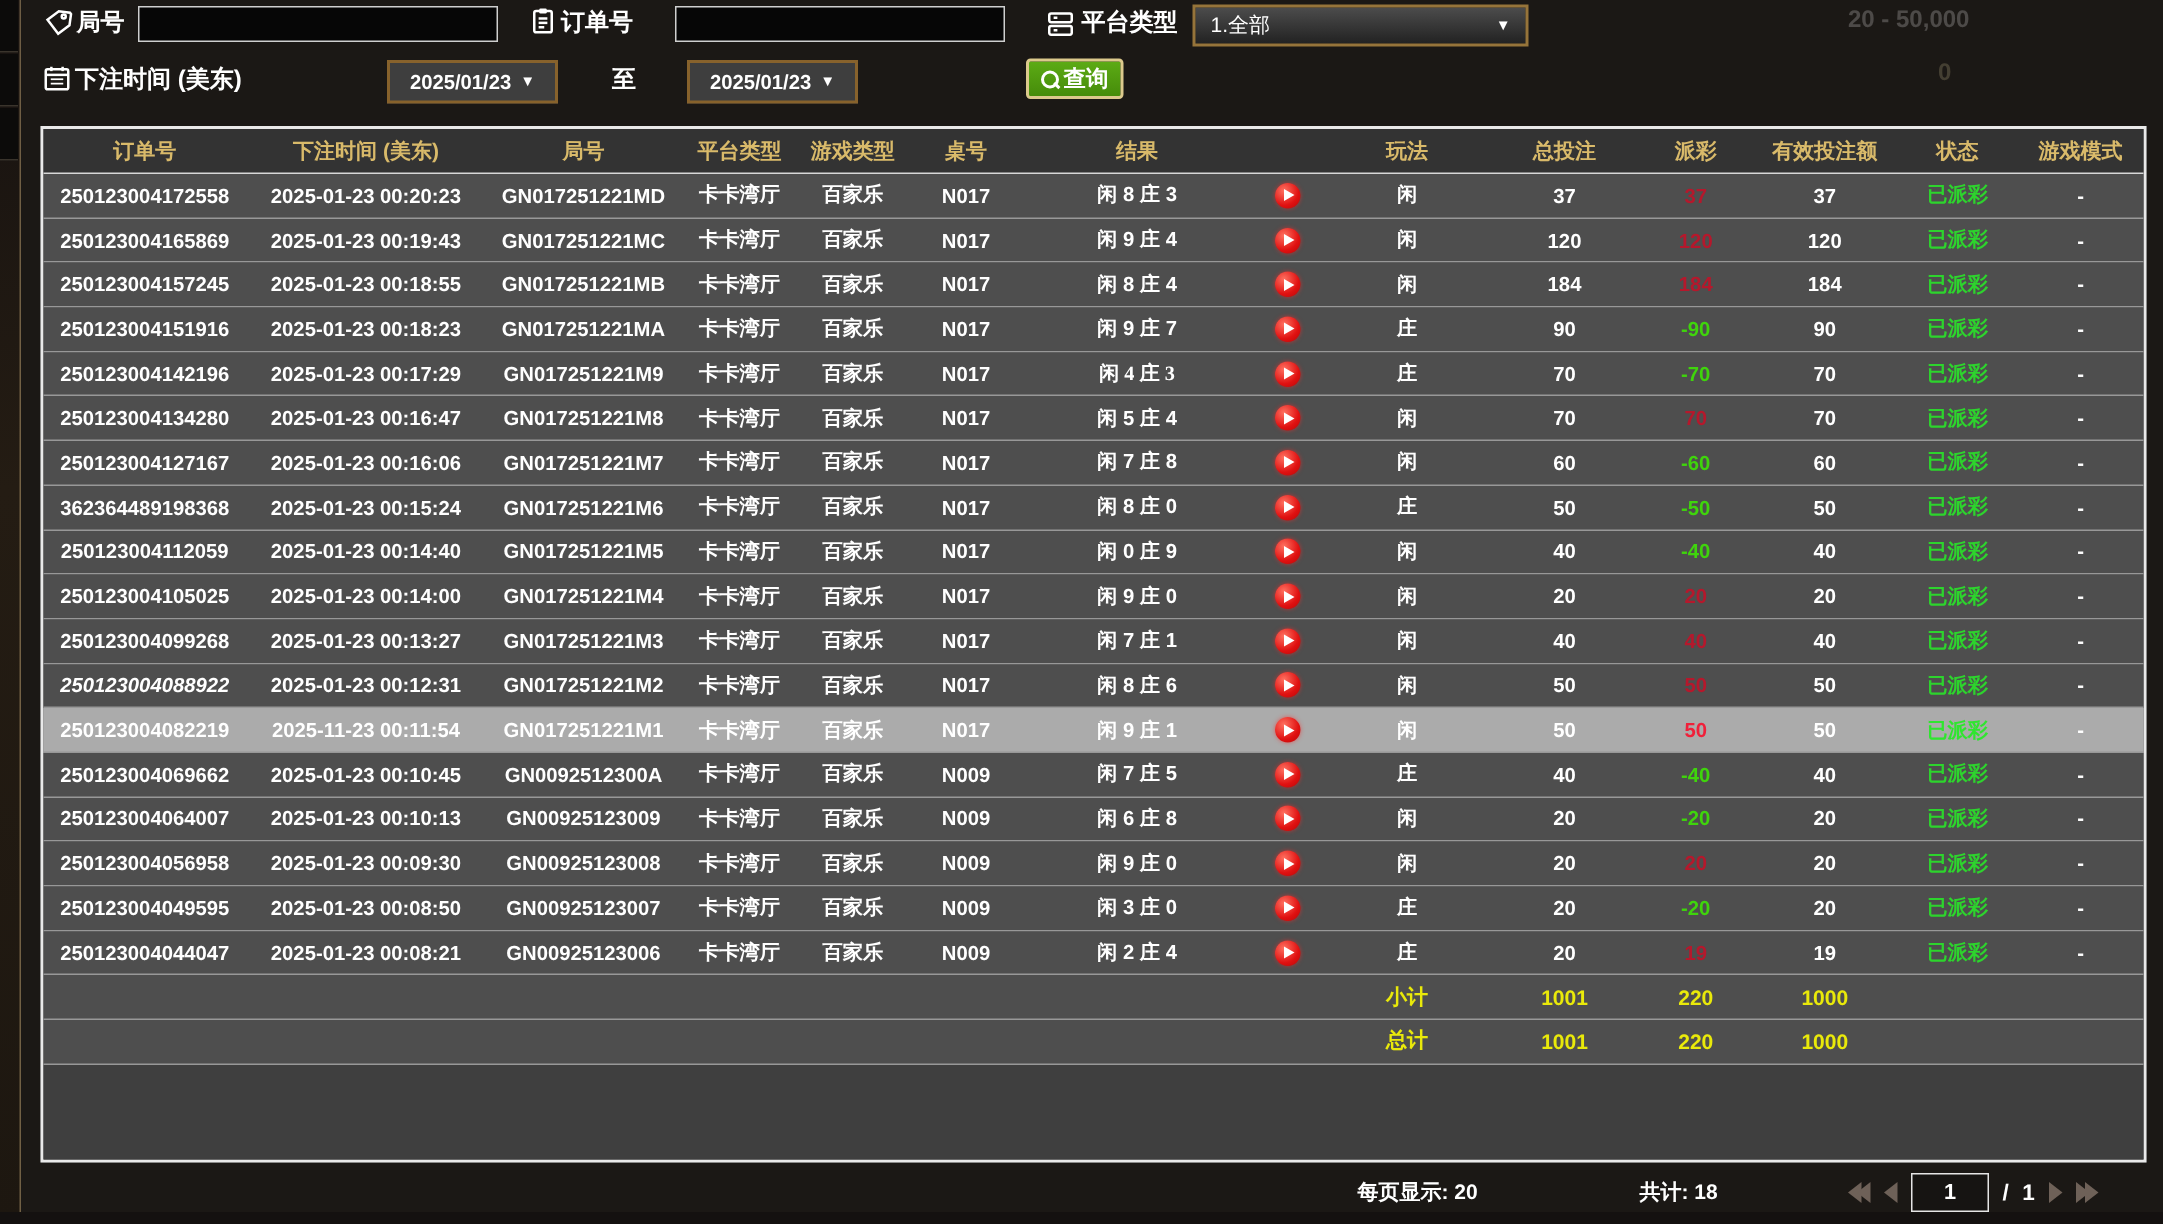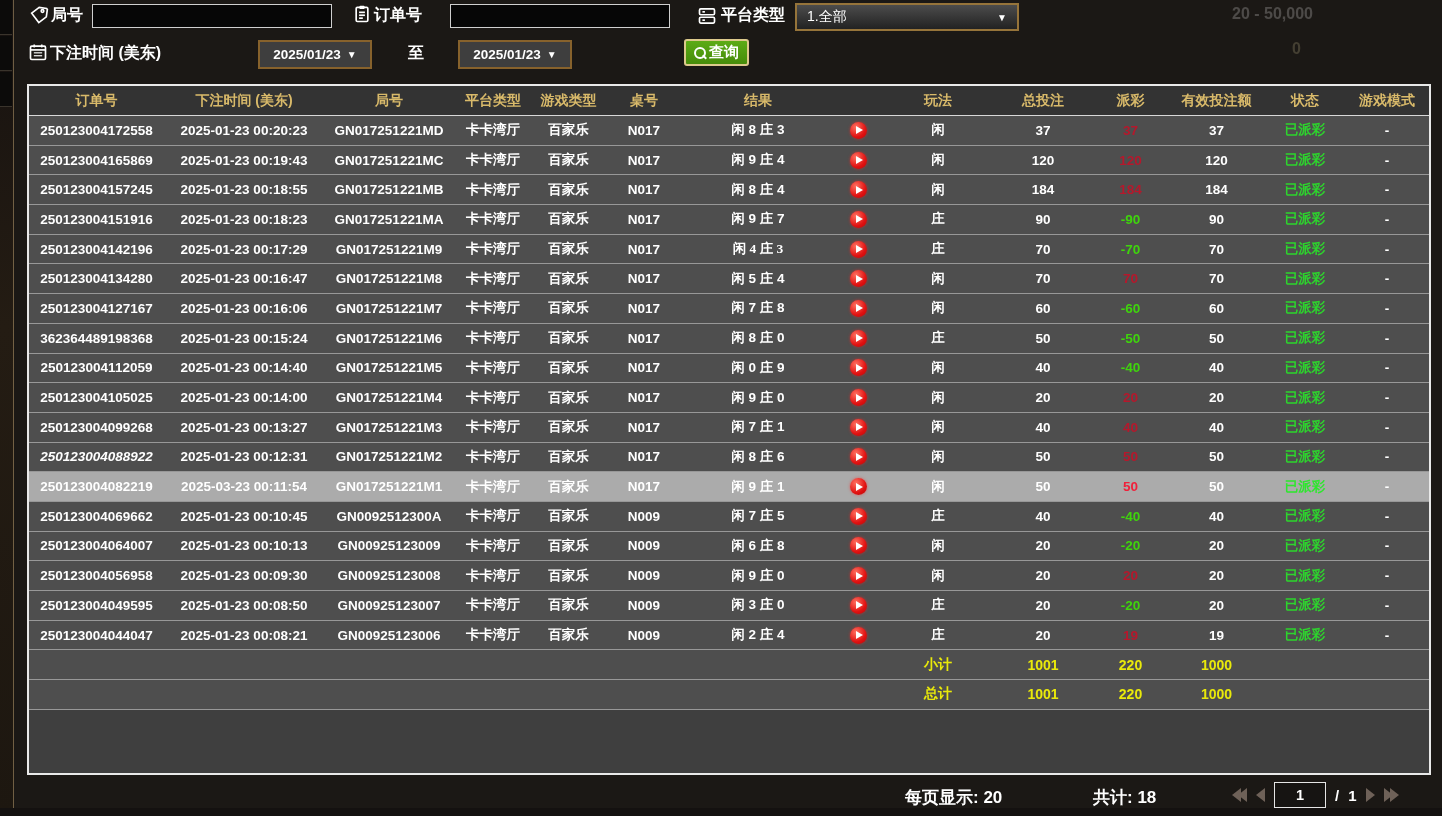--- a/index.html
+++ b/index.html
@@ -59,21 +59,21 @@
   .tr.hl .td.st{color:#2fe62f;}
   .tr.sum .td{color:#e9e90a;font-size:14px;}
   .filler{flex:1;background:#3f3f3f;}
   .play-btn{display:inline-block;width:17px;height:17px;border-radius:50%;vertical-align:middle;
     background:radial-gradient(circle at 35% 30%,#ff7060,#e01111 60%,#b80606 100%);
     position:relative;cursor:pointer;box-shadow:0 0 3px rgba(255,40,40,.6);}
   .play-btn::after{content:"";position:absolute;left:6px;top:4.5px;width:0;height:0;
     border-left:7px solid #fff;border-top:4px solid transparent;border-bottom:4px solid transparent;}
 
   
-  .pg{position:absolute;color:#fff;font-size:17px;font-weight:700;white-space:nowrap;}
+  .pg{position:absolute;color:#fff;font-size:14px;font-weight:700;white-space:nowrap;}
   .pg-nav{position:absolute;display:flex;align-items:center;gap:9px;}
   .pgbtn{display:inline-flex;align-items:center;cursor:pointer;}
   .tri-l{width:0;height:0;border-right:9px solid #6e6158;border-top:7px solid transparent;border-bottom:7px solid transparent;display:inline-block;}
   .tri-r{width:0;height:0;border-left:9px solid #6e6158;border-top:7px solid transparent;border-bottom:7px solid transparent;display:inline-block;}
   .dbl .tri-l + .tri-l,.dbl .tri-r + .tri-r{margin-left:-3px;}
   .page-input{width:46px;height:22px;background:#161412;border:1px solid #e5e5e5;color:#fff;
     font-size:14.5px;font-weight:700;text-align:center;outline:none;}
   .pg-sep{color:#fff;font-size:15px;font-weight:700;}
 </style>
 </head>
@@ -342,21 +342,21 @@
           <span class="td" style="width: 150px;">闲 8 庄 6</span>
           <span class="td" style="width: 50px;"><span class="play-btn"></span></span>
           <span class="td" style="width: 110px;">闲</span>
           <span class="td" style="width: 100px;">50</span>
           <span class="td pos" style="width: 75px;">50</span>
           <span class="td" style="width: 97px;">50</span>
           <span class="td st" style="width: 80px;">已派彩</span>
           <span class="td" style="width: 84px;">-</span>
         </div><div class="tr hl">
           <span class="td" style="width: 135px;">250123004082219</span>
-          <span class="td" style="width: 160px;">2025-03-23 00:11:54</span>
+          <span class="td" style="width: 160px;">2025-11-23 00:11:54</span>
           <span class="td" style="width: 130px;">GN017251221M1</span>
           <span class="td" style="width: 78px;">卡卡湾厅</span>
           <span class="td" style="width: 73px;">百家乐</span>
           <span class="td" style="width: 78px;">N017</span>
           <span class="td" style="width: 150px;">闲 9 庄 1</span>
           <span class="td" style="width: 50px;"><span class="play-btn"></span></span>
           <span class="td" style="width: 110px;">闲</span>
           <span class="td" style="width: 100px;">50</span>
           <span class="td pos" style="width: 75px;">50</span>
           <span class="td" style="width: 97px;">50</span>

